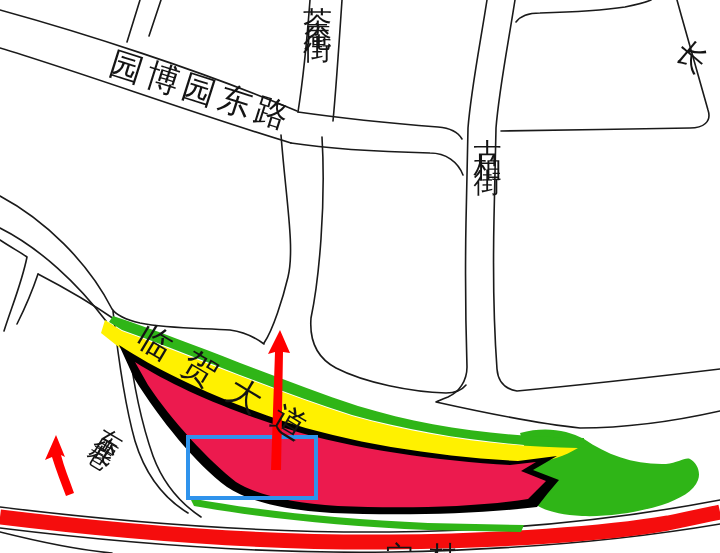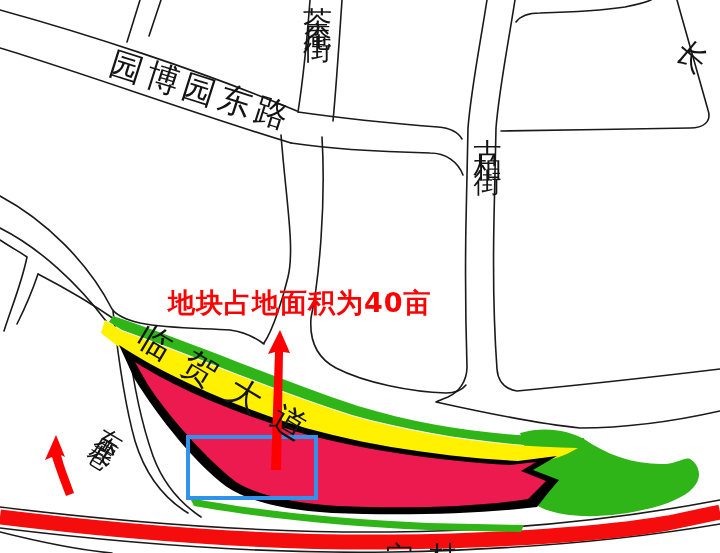--- a/index.html
+++ b/index.html
@@ -81,15 +81,14 @@
   </svg>
 
   <div class="maplabel lbl-yuanboyuan">园博园东路</div>
   <div class="maplabel vert lbl-chaan">茶庵街</div>
   <div class="maplabel vert lbl-gubai">古柏街</div>
   <div class="maplabel lbl-linhe">临贺大道</div>
   <div class="maplabel vert lbl-donglu">东鹿巷</div>
   <div class="maplabel lbl-chang">长</div>
   <div class="maplabel lbl-bottom">宁村</div>
 
-  <div class="annotation ann-parcel">地块占地面积为40亩</div>
 
 </div>
 
 </body></html>

